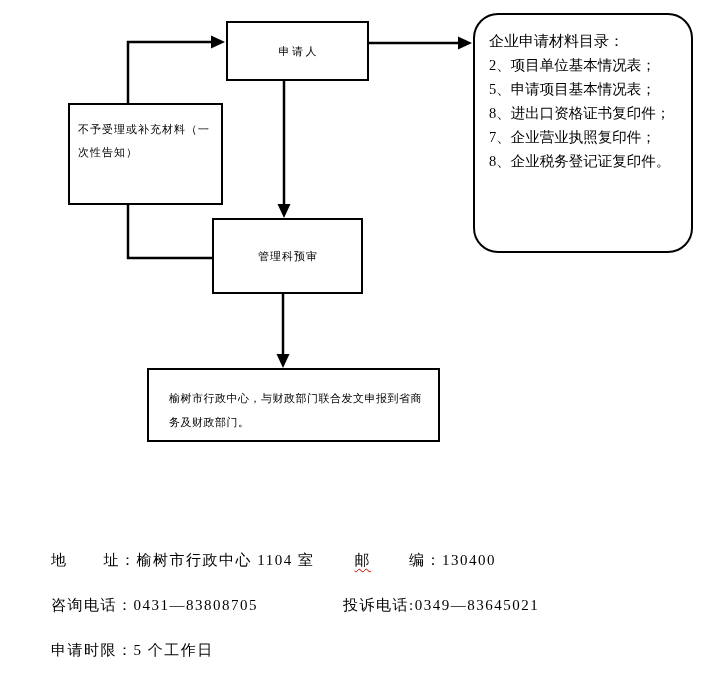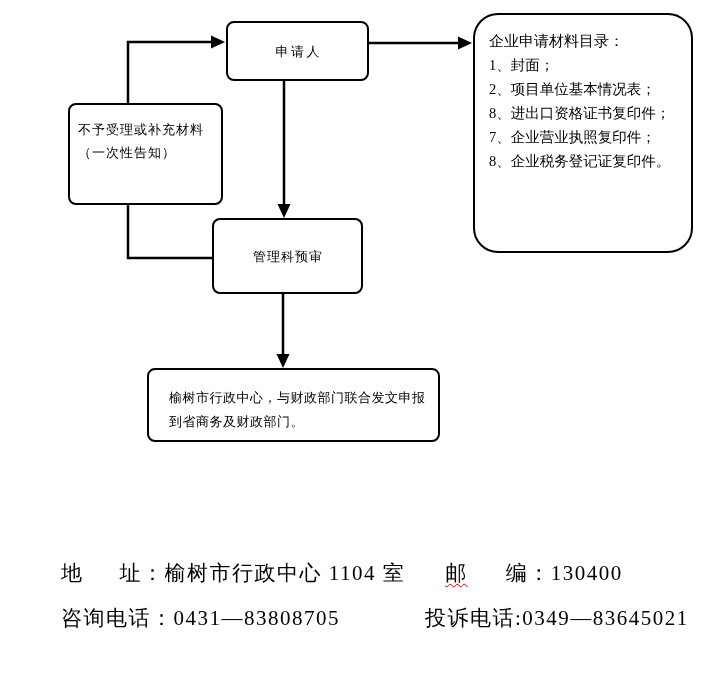--- a/index.html
+++ b/index.html
@@ -21,23 +21,23 @@
   }
   .connectors {
     position: absolute;
     left: 0;
     top: 0;
   }
   .flow-box {
     position: absolute;
     box-sizing: border-box;
     border: 2.5px solid #000000;
-    border-radius: 8px;
+    border-radius: 0;
     background: #ffffff;
-    font-size: 13px;
+    font-size: 11px;
     line-height: 23px;
     color: #000000;
   }
   .box-applicant {
     left: 226px; top: 21px; width: 143px; height: 60px;
     display: flex; align-items: center; justify-content: center;
     letter-spacing: 2.5px;
     text-indent: 2.5px;
   }
   .box-reject {
@@ -66,25 +66,24 @@
   }
   .materials-title {
     white-space: nowrap;
     font-size: 15px;
   }
   .materials-item {
     white-space: nowrap;
   }
   .footer-line {
     position: absolute;
-    left: 61px;
-    font-size: 21px;
+    left: 51px;
+    font-size: 15px;
     letter-spacing: 1.5px;
     white-space: nowrap;
-    margin-top: 8px;
   }
   .footer-line-1 { top: 551px; }
   .footer-line-2 { top: 596px; }
   .footer-line-3 { top: 641px; }
   .gap-36 { margin-left: 36px; }
   .gap-38 { margin-left: 38px; }
   .gap-40 { margin-left: 40px; }
   .gap-85 { margin-left: 85px; }
   .squiggle {
     text-decoration-line: underline;
@@ -123,33 +122,36 @@
   <div class="flow-box box-reject">
     <span>不予受理或补充材料（一次性告知）</span>
   </div>
 
   <div class="flow-box box-preaudit">
     <span>管理科预审</span>
   </div>
 
   <div class="flow-box box-materials">
     <div class="materials-title">企业申请材料目录：</div>
-    <div class="materials-item">1、封面；</div>
     <div class="materials-item">2、项目单位基本情况表；</div>
+    <div class="materials-item">5、申请项目基本情况表；</div>
     <div class="materials-item">8、进出口资格证书复印件；</div>
     <div class="materials-item">7、企业营业执照复印件；</div>
     <div class="materials-item">8、企业税务登记证复印件。</div>
   </div>
 
   <div class="flow-box box-approve">
     <span>榆树市行政中心，与财政部门联合发文申报到省商务及财政部门。</span>
   </div>
 
   <div class="footer-line footer-line-1">
     <span>地</span><span class="gap-36">址：</span><span>榆树市行政中心 1104 室</span><span class="gap-40 squiggle">邮</span><span class="gap-38">编：</span><span>130400</span>
   </div>
 
   <div class="footer-line footer-line-2">
     <span>咨询电话：</span><span>0431—83808705</span><span class="gap-85">投诉电话:</span><span>0349—83645021</span>
   </div>
 
+  <div class="footer-line footer-line-3">
+    <span>申请时限：</span><span>5 个工作日</span>
+  </div>
 
 </div>
 
 </body></html>

